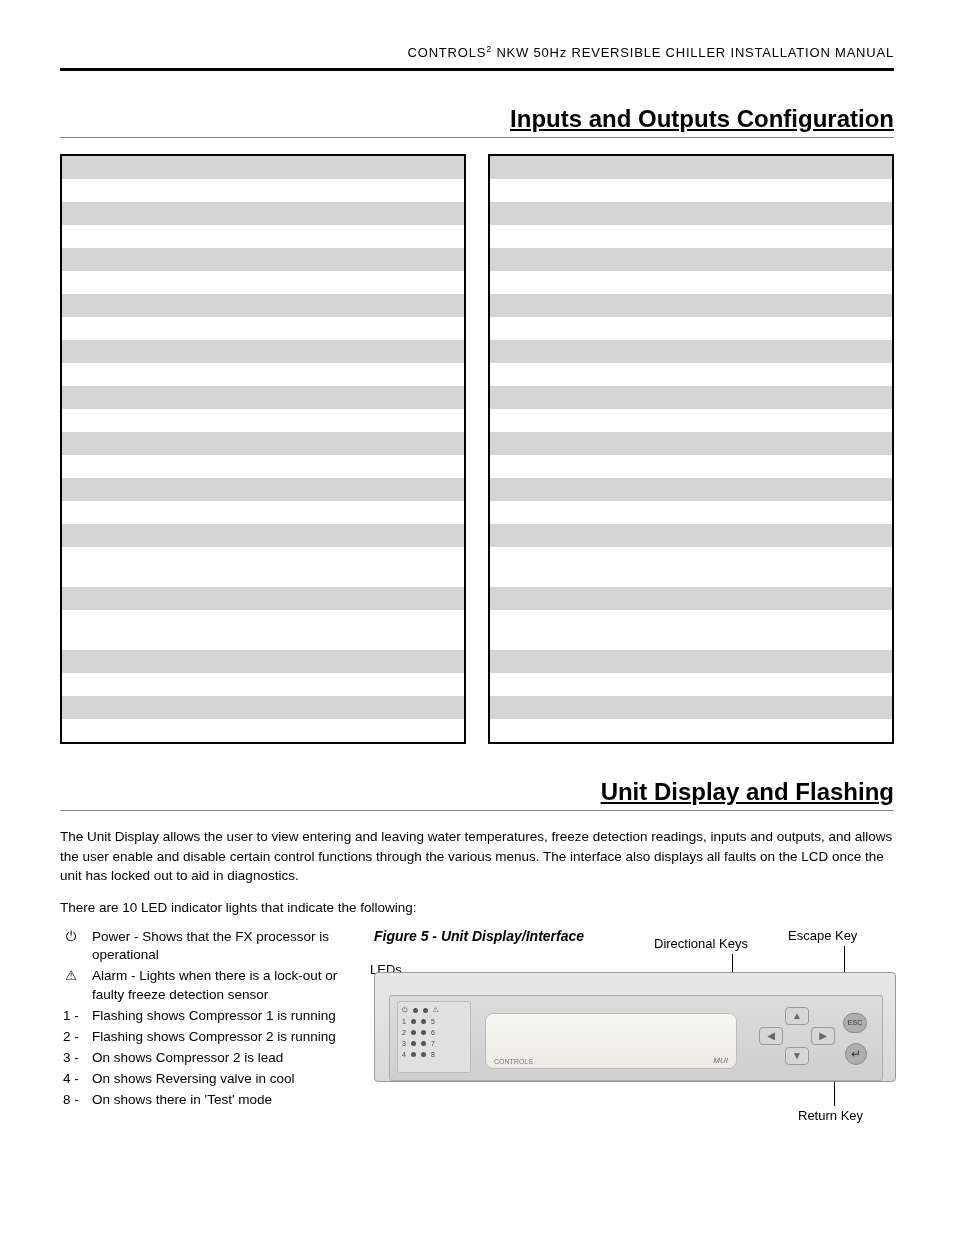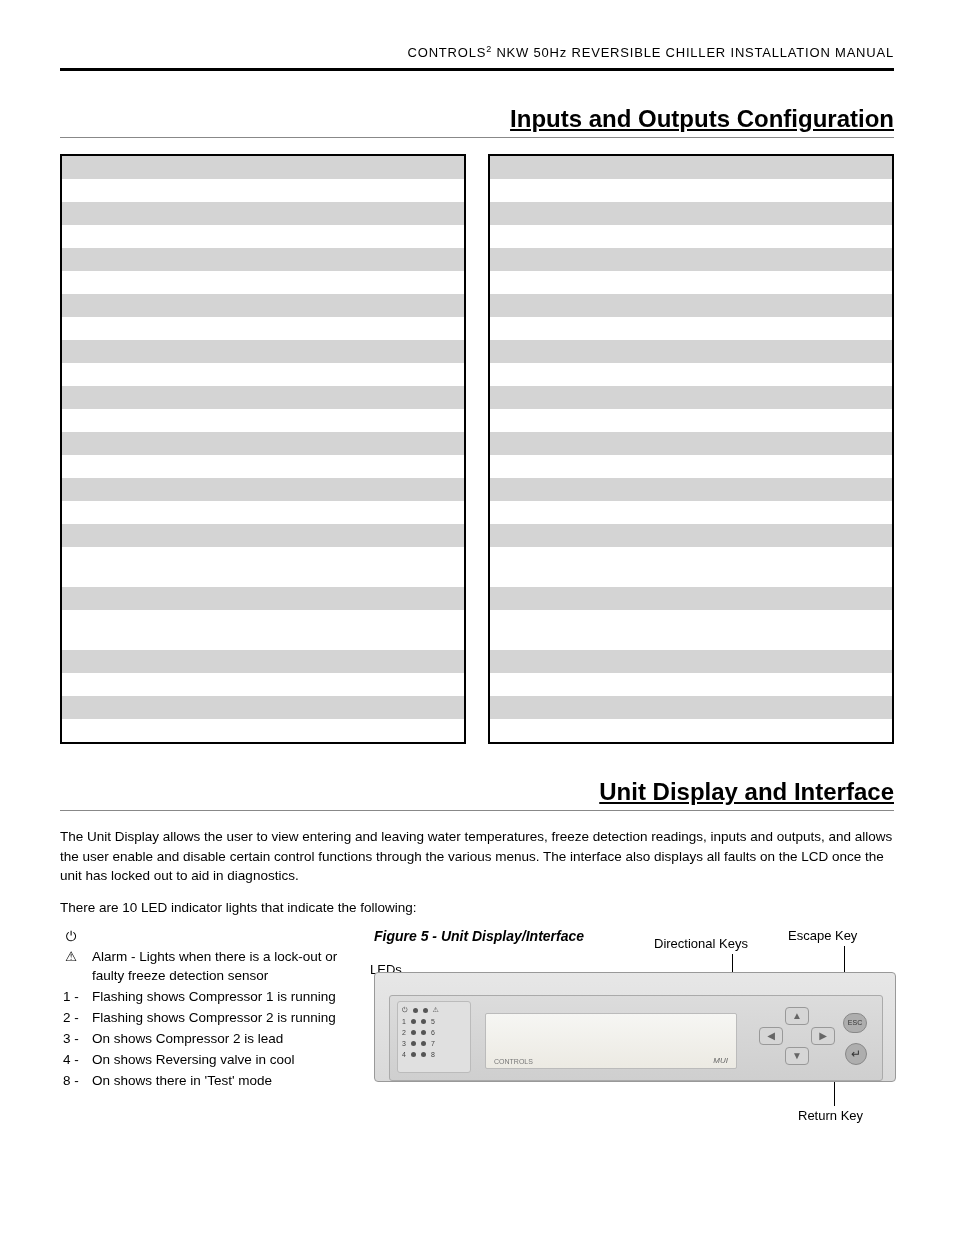--- a/index.html
+++ b/index.html
@@ -122,21 +122,21 @@
     box-sizing: border-box;
   }
   .led-block .ledrow { display:flex; align-items:center; gap:5px; height:11px; }
   .led-block .ledrow .dot { width:5px; height:5px; border-radius:50%; background:#555; flex-shrink:0; }
   .lcd {
     position: absolute;
     left: 110px; top: 40px;
     width: 250px; height: 54px;
     background: linear-gradient(#f6f6f3, #eceae3);
     border: 1px solid #bbb;
-    border-radius: 2px;
+    border-radius: 8px;
   }
   .lcd .brand-left {
     position:absolute; left:8px; bottom:3px; font-size:7px; color:#777;
   }
   .lcd .brand-right {
     position:absolute; right:8px; bottom:3px; font-size:8px; font-style:italic; color:#666;
   }
   .keys {
     position: absolute;
     right: 22px; top: 34px;
@@ -241,29 +241,30 @@
       <div class="tallrow even"></div>
       <div class="row odd"></div>
       <div class="tallrow even"></div>
       <div class="row odd"></div>
         <div class="row even"></div>
       <div class="row odd"></div>
         <div class="row even"></div>
     </div>
   </div>
 
-  <div class="section-title">Unit Display and Interface</div>
+  <div class="section-title">Unit Display and Flashing</div>
 
   <div class="body-text">The Unit Display allows the user to view entering and leaving water temperatures, freeze detection readings, inputs and outputs, and allows the user enable and disable certain control functions through the various menus. The interface also displays all faults on the LCD once the unit has locked out to aid in diagnostics.</div>
   <div class="body-text" style="margin-bottom:10px">There are 10 LED indicator lights that indicate the following:</div>
 
   <div class="led-wrap">
     <div class="led-list" id="led-list">
         <div class="item">
           <div class="key">⏻</div>
+          <div>Power - Shows that the FX processor is operational</div>
         </div>
         <div class="item">
           <div class="key">⚠</div>
           <div>Alarm - Lights when there is a lock-out or faulty freeze detection sensor</div>
         </div>
         <div class="item">
           <div class="key">1 -</div>
           <div>Flashing shows Compressor 1 is running</div>
         </div>
         <div class="item">

